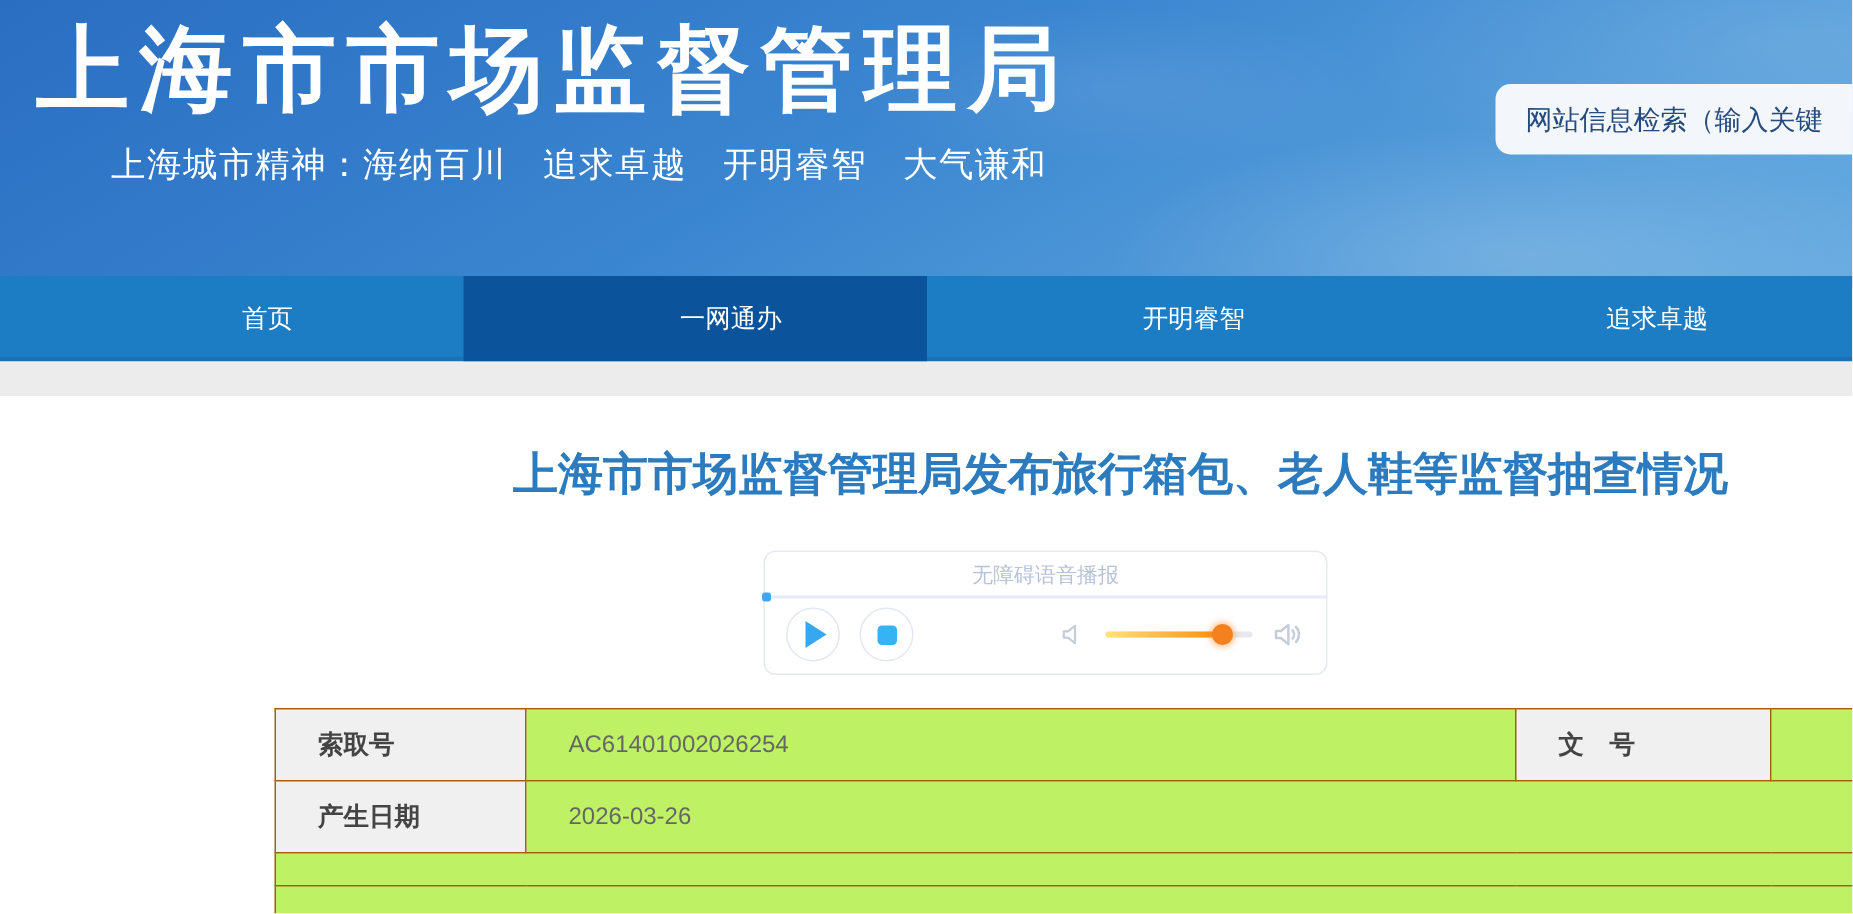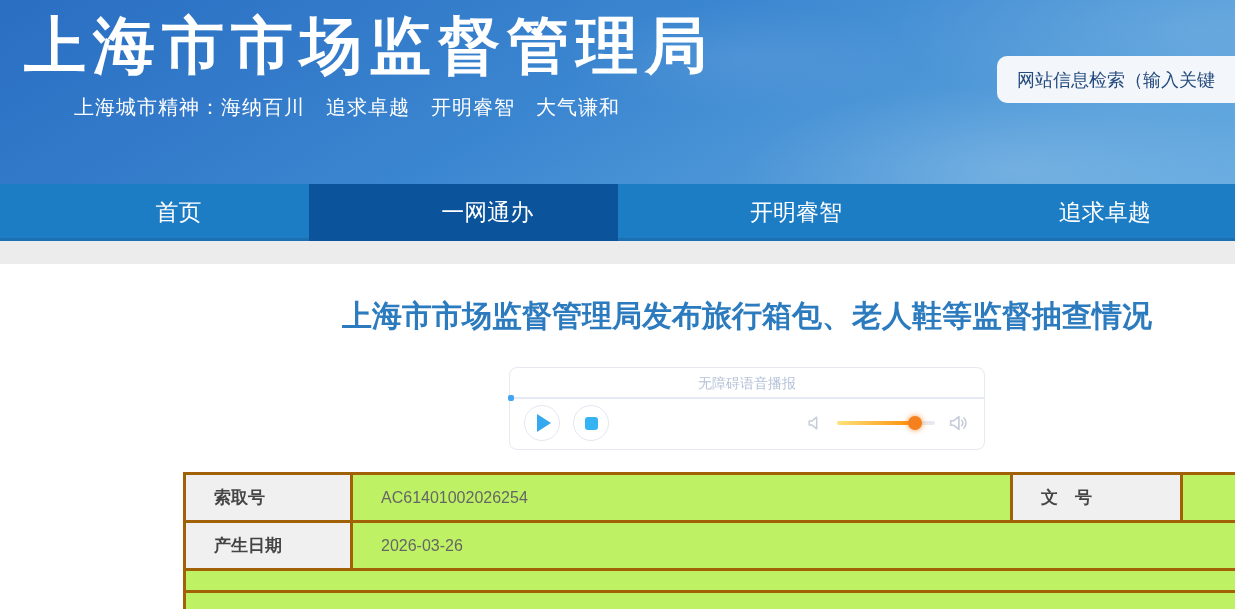--- a/index.html
+++ b/index.html
@@ -14,53 +14,53 @@
       radial-gradient(ellipse 520px 160px at 97% 15%, rgba(255,255,255,.10), transparent 60%),
       radial-gradient(ellipse 300px 90px at 60% 30%, rgba(255,255,255,.07), transparent 60%),
       linear-gradient(150deg, #2a6ec2 0%, #3a85d0 45%, #549dda 78%, #66abe0 100%);
   }
   .site-title {
     position:absolute; left:24px; top:4px;
     font-size:62px; font-weight:bold; color:#ffffff; letter-spacing:7px; white-space:nowrap;
   }
   .slogan {
     position:absolute; left:74px; top:94px;
-    font-size:20px; color:#ffffff; white-space:nowrap; letter-spacing:1px;
+    font-size:23px; color:#ffffff; white-space:nowrap; letter-spacing:1px;
   }
   .search-box {
     position:absolute; left:997px; top:56px; width:280px; height:47px;
     background:#f3f7fb; border-radius:10px;
     display:flex; align-items:center; padding-left:20px;
     font-size:18px; color:#254a7d; white-space:nowrap; overflow:hidden;
   }
 
   
   .nav {
     position:absolute; left:0; top:184px; width:1235px; height:57px;
     background:#1d7dc4; display:flex;
     box-shadow: inset 0 -3px 0 rgba(0,0,0,0.10);
   }
   .nav-item {
     flex:1; display:flex; align-items:center; justify-content:center;
-    color:#ffffff; font-size:23px; cursor:pointer; white-space:nowrap;padding-left:48px;
+    color:#ffffff; font-size:17px; cursor:pointer; white-space:nowrap;padding-left:48px;
   }
   .nav-item.active { background:#0b549c; box-shadow:none; }
 
   .gray-strip { position:absolute; left:0; top:241px; width:1235px; height:23px; background:#ececec; }
 
   
   .content { position:absolute; left:183px; top:264px; width:1128px; }
   .article-title {
     margin-top:32px; text-align:center;
     font-size:30px; font-weight:bold; color:#2b7bbe; white-space:nowrap;
   }
 
   
   .player {
-    position:absolute; left:509px; top:367px; width:476px; height:83px;
+    position:absolute; left:509px; top:367px; width:376px; height:83px;
     background:#fff; border:1px solid #e7e9f2; border-radius:8px;
   }
   .player-top {
     position:relative; height:31px; border-bottom:2px solid #e7eaf4;
     text-align:center; line-height:31px; font-size:14px; color:#b6c2d8;
   }
   .progress-dot {
     position:absolute; left:-2px; bottom:-4px; width:6px; height:6px;
     background:#41a5f2; border-radius:2px;
   }
@@ -89,21 +89,21 @@
     position:absolute; left:71px; top:-5px; width:14px; height:14px; border-radius:50%;
     background:#f5811e; box-shadow:0 0 5px 1px rgba(245,129,30,.55); cursor:grab;
   }
   .spk { display:block; }
 
   
   .meta {
     position:absolute; left:183px; top:472px; width:1128px;
     border-collapse:collapse; table-layout:fixed; font-size:16px;
   }
-  .meta td { border:3px solid #a16207; padding:0 0 0 28px;margin-top:48px; }
+  .meta td { border:1px solid #a16207; padding:0 0 0 28px;margin-top:48px; }
   .meta .lbl { background:#f0f0f0; font-weight:bold; color:#444; font-size:17px; }
   .meta .val { background:#bef264; color:#666; }
   .meta tr.r1 td, .meta tr.r2 td { height:48px; }
   .meta tr.r3 td { height:22px; padding:0; }
   .meta tr.r4 td { height:30px; padding:0; }
 </style>
 </head>
 <body>
 
 <div class="screen">

